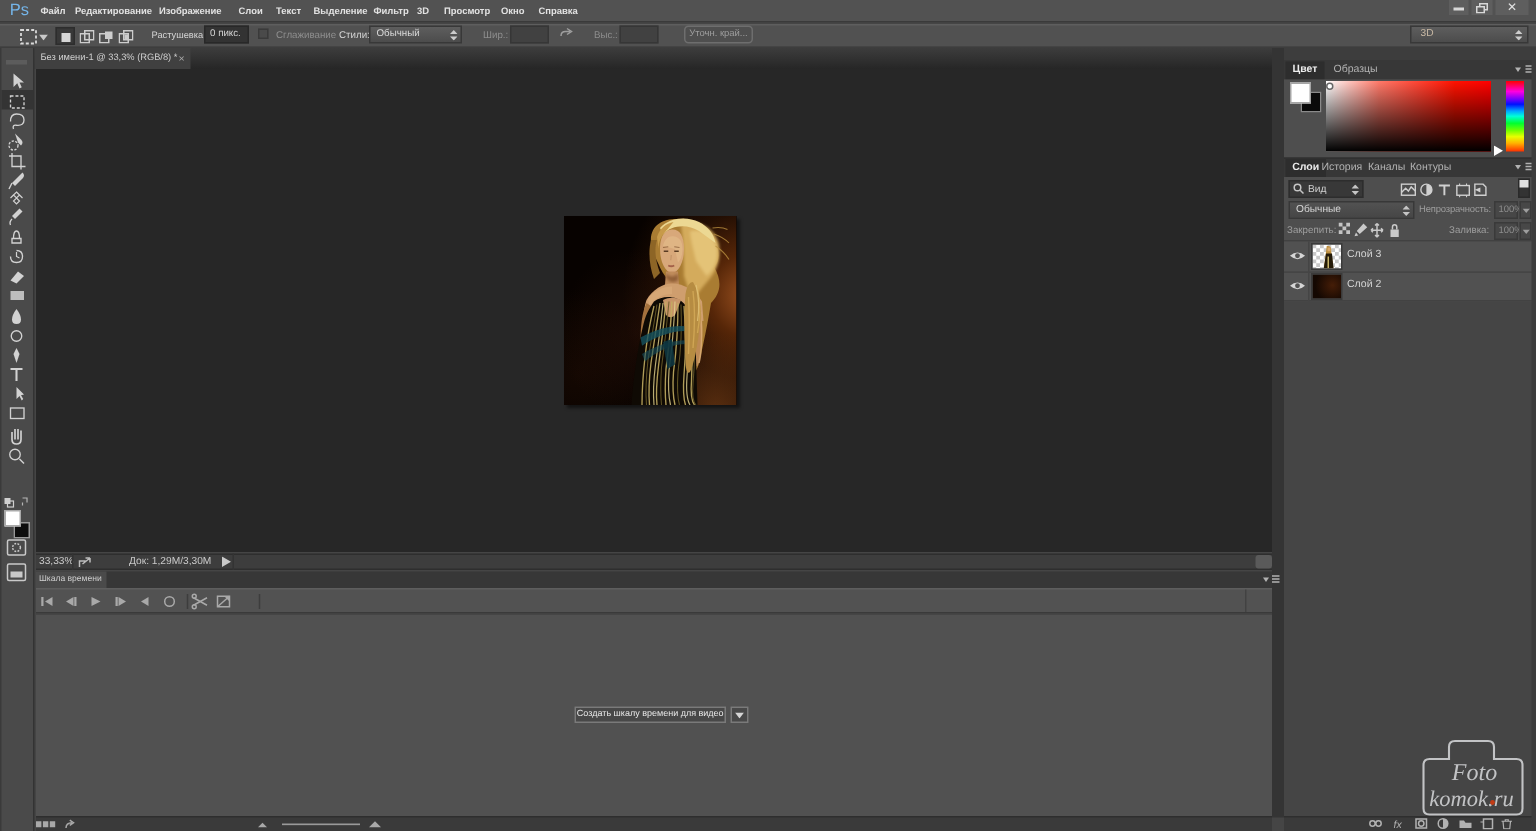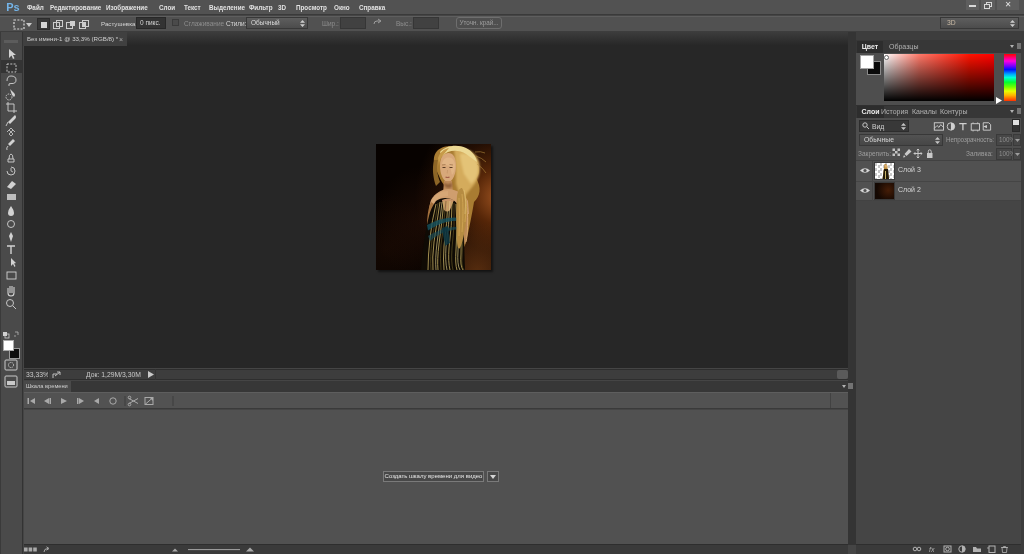--- a/index.html
+++ b/index.html
@@ -5,21 +5,21 @@
 html,body{width:1024px;height:554px;overflow:hidden;background:#454545;
 font-family:"Liberation Sans",sans-serif;-webkit-font-smoothing:antialiased}
 .abs{position:absolute}
 #stage{position:relative;width:1024px;height:554px;background:#454545}
 .t{position:absolute;white-space:nowrap;color:#dcdcdc}
 </style></head>
 <body>
 <div id="stage">
 
 <div class="abs" style="left:0;top:0;width:1024px;height:15px;background:#525252;border-bottom:1px solid #3a3a3a"></div>
-<div class="abs" style="left:3px;top:0;width:20px;height:14px;color:#74b4e8;font-size:11px;font-weight:bold;text-align:center;line-height:14px">Ps</div>
+<div class="abs" style="left:3px;top:0;width:20px;height:14px;color:#74b4e8;font-size:11px;font-weight:normal;text-align:center;line-height:14px">Ps</div>
 <div id="menus">
       <div class="t" style="left:27px;top:4px;font-size:6.3px;font-weight:bold;color:#e2e2e2">Файл</div>
       <div class="t" style="left:50px;top:4px;font-size:6.3px;font-weight:bold;color:#e2e2e2">Редактирование</div>
       <div class="t" style="left:106px;top:4px;font-size:6.3px;font-weight:bold;color:#e2e2e2">Изображение</div>
       <div class="t" style="left:159px;top:4px;font-size:6.3px;font-weight:bold;color:#e2e2e2">Слои</div>
       <div class="t" style="left:184px;top:4px;font-size:6.3px;font-weight:bold;color:#e2e2e2">Текст</div>
       <div class="t" style="left:209px;top:4px;font-size:6.3px;font-weight:bold;color:#e2e2e2">Выделение</div>
       <div class="t" style="left:249px;top:4px;font-size:6.3px;font-weight:bold;color:#e2e2e2">Фильтр</div>
       <div class="t" style="left:278px;top:4px;font-size:6.3px;font-weight:bold;color:#e2e2e2">3D</div>
       <div class="t" style="left:296px;top:4px;font-size:6.3px;font-weight:bold;color:#e2e2e2">Просмотр</div>
@@ -423,13 +423,21 @@
         <path d="M50 0.8 A3.2 3.2 0 0 1 50 7.2 Z" fill="#b2b2b2" stroke="none"></path>
 <path d="M61 2 L64 2 L65 3.5 L69 3.5 L69 7 L61 7 Z" fill="#b2b2b2" stroke="none"></path>
 <rect x="77" y="1" width="6" height="6.5"></rect>
         <path d="M75 3 L77 3" stroke-width="0.8"></path>
 <path d="M90 2.5 L95 2.5 L94.5 7.5 L90.5 7.5 Z M89 2.5 L96 2.5 M91.5 2.5 L91.5 1.5 L93.5 1.5 L93.5 2.5" stroke-width="0.8"></path>
 </g>
 </svg>
 
 <div class="abs" style="left:1021px;top:32px;width:3px;height:522px;background:#3c3c3c"></div>
 
+<div class="abs" style="left:946px;top:492px;width:72px;height:53px">
+<svg width="72" height="53" viewBox="0 0 72 53">
+<path d="M3 18 Q3 14 7 14 L20 14 L20 6 Q20 2 24 2 L46 2 Q50 2 50 6 L50 14 L65 14 Q69 14 69 18 L69 47 Q69 51 65 51 L7 51 Q3 51 3 47 Z" fill="none" stroke="#cdced0" stroke-width="1.4" opacity="0.92"></path>
+<text x="37" y="28" font-family="Liberation Serif,serif" font-style="italic" font-size="16" fill="#cdced0" text-anchor="middle" opacity="0.92">Foto</text>
+<text x="35" y="45" font-family="Liberation Serif,serif" font-style="italic" font-size="15" fill="#cdced0" text-anchor="middle" opacity="0.92">komok.ru</text>
+<circle cx="49" cy="43" r="1.6" fill="#c33b14"></circle>
+</svg>
+</div>
 
 </div>
 </body></html>

